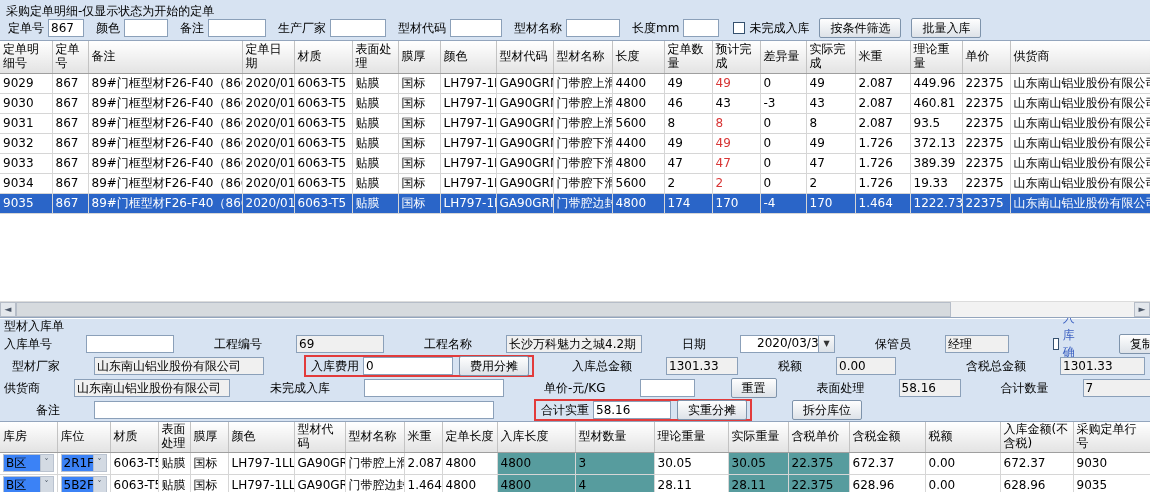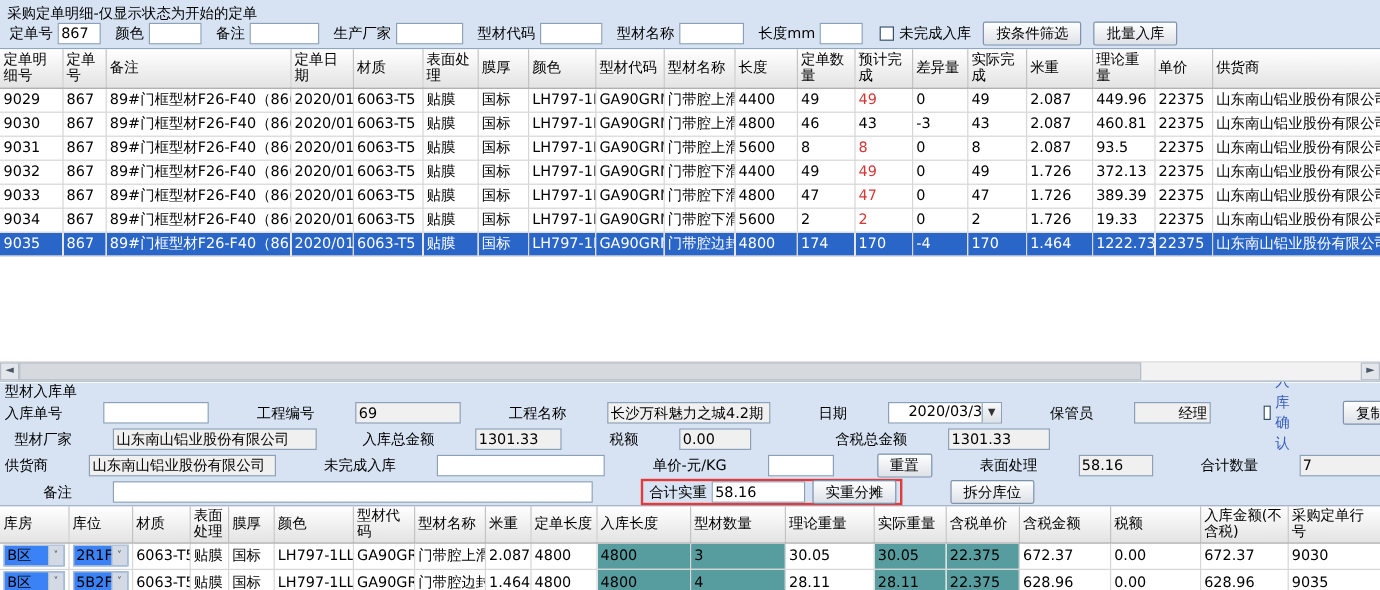--- a/index.html
+++ b/index.html
@@ -329,31 +329,36 @@
     <span class="lab">工程编号</span>
     <input class="tb gray" style="width: 88px;" value="69">
     <span class="lab">工程名称</span>
     <input class="tb gray" style="width: 136px;" value="长沙万科魅力之城4.2期">
     <span class="lab">日期</span>
     <span class="datefield">
       <span class="dval">2020/03/31</span>
       <span class="dbtn">▼</span>
     </span>
     <span class="lab">保管员</span>
-    <input class="tb gray" style="width: 64px; text-align: right;" value="经理">
+    <input class="tb gray" style="width: 64px;" value="经理">
     <span class="chk blue">
       <span class="box"></span>
       <span class="lbl">入库确认</span>
     </span>
     <button class="btn" style="margin-left:8px">复制库房库位</button>
   </div>
 
   <div class="form-row">
     <span class="lab c1">型材厂家</span>
     <input class="tb gray" style="width: 170px;" value="山东南山铝业股份有限公司">
+    <span class="hl-box">
+      <span class="lab">入库费用</span>
+      <input class="tb" style="width: 90px;" value="0">
+      <button class="btn">费用分摊</button>
+    </span>
     <span class="lab" style="margin-left:8px">入库总金额</span>
     <input class="tb gray" style="width: 72px;" value="1301.33">
     <span class="lab">税额</span>
     <input class="tb gray" style="width: 60px;" value="0.00">
     <span class="lab" style="margin-left:40px">含税总金额</span>
     <input class="tb gray" style="width: 85px;" value="1301.33">
   </div>
 
   <div class="form-row">
     <span class="lab c1">供货商</span>

